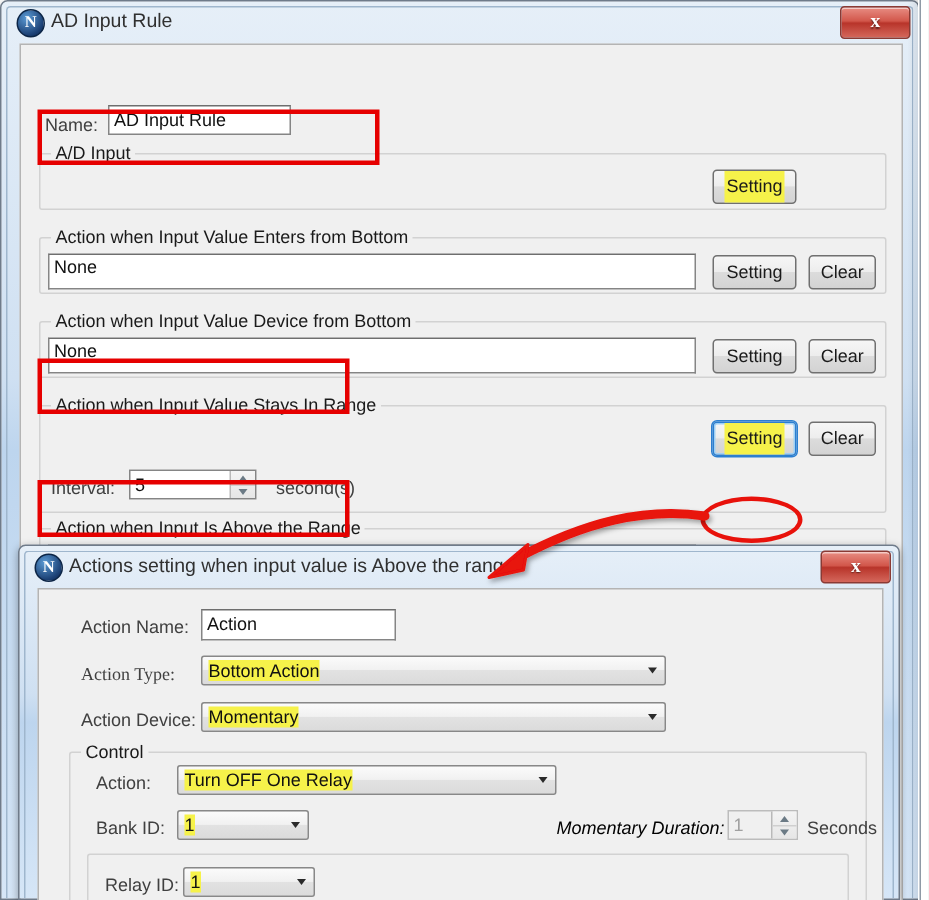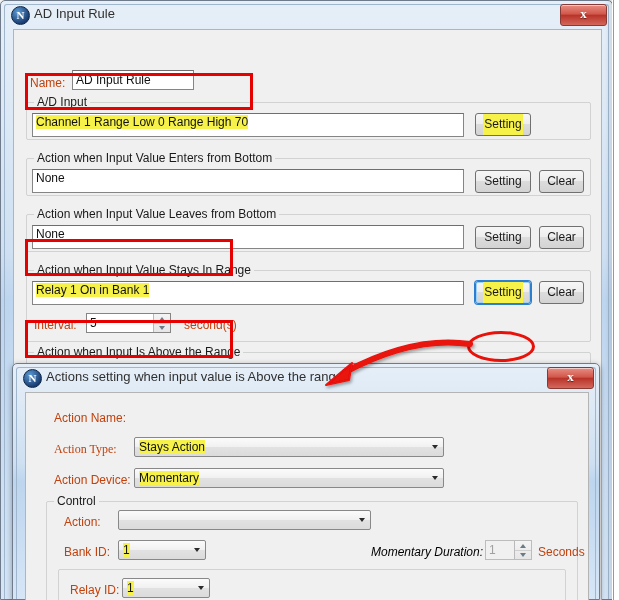--- a/index.html
+++ b/index.html
@@ -67,21 +67,21 @@
     position: absolute;
     background: #f0f0f0;
     border: 1px solid #b4b4b4;
     box-sizing: border-box;
   }
 
   
   .lbl {
     position: absolute;
     font-size: 12px;
-    color: #c2410c;
+    color: #404040;
     white-space: nowrap;
   }
   .lbl.dim { color: #000000; font-style: italic; }
 
   .tbox {
     position: absolute;
     box-sizing: border-box;
     background: #ffffff;
     border: 1px solid #858585;
     border-top-color: #6e6e6e;
@@ -216,41 +216,39 @@
     </div>
 
     <div class="client" style="left:12px; top:28px; width:589px; height:572px;">
 
       <div class="lbl" style="left:16px; top:46px;">Name:</div>
       <div class="tbox" style="left:58px; top:40px; width:122px; height:20px;">AD Input Rule</div>
 
       <div class="grp" style="left:12px; top:72px; width:565px; height:38px;">
         <div class="cap">A/D Input</div>
       </div>
-      <div class="tbox" style="left:18px; top:83px; width:432px; height:24px; line-height:15px;"><span class="hl">Channel 1  Range Low 0  Range High 70</span></div>
       <div class="btn" style="left:461px; top:83px; width:56px; height:23px;"><span class="cap-in hl">Setting</span></div>
 
       <div class="grp" style="left:12px; top:128px; width:565px; height:38px;">
         <div class="cap">Action when Input Value Enters from Bottom</div>
       </div>
       <div class="tbox" style="left:18px; top:139px; width:432px; height:24px; line-height:15px;">None</div>
       <div class="btn" style="left:461px; top:140px; width:56px; height:23px;"><span class="cap-in">Setting</span></div>
       <div class="btn" style="left:525px; top:140px; width:45px; height:23px;"><span class="cap-in">Clear</span></div>
 
       <div class="grp" style="left:12px; top:184px; width:565px; height:38px;">
-        <div class="cap">Action when Input Value Leaves from Bottom</div>
+        <div class="cap">Action when Input Value Device from Bottom</div>
       </div>
       <div class="tbox" style="left:18px; top:195px; width:432px; height:24px; line-height:15px;">None</div>
       <div class="btn" style="left:461px; top:196px; width:56px; height:23px;"><span class="cap-in">Setting</span></div>
       <div class="btn" style="left:525px; top:196px; width:45px; height:23px;"><span class="cap-in">Clear</span></div>
 
       <div class="grp" style="left:12px; top:240px; width:565px; height:72px;">
         <div class="cap">Action when Input Value Stays In Range</div>
       </div>
-      <div class="tbox" style="left:18px; top:251px; width:432px; height:24px; line-height:15px;"><span class="hl">Relay 1 On in Bank 1 </span></div>
       <div class="btn focus" style="left:461px; top:251px; width:56px; height:23px;"><span class="cap-in hl">Setting</span></div>
       <div class="btn" style="left:525px; top:251px; width:45px; height:23px;"><span class="cap-in">Clear</span></div>
 
       <div class="lbl" style="left:20px; top:288px;">Interval:</div>
       <div class="spin" style="left:72px; top:283px; width:85px; height:20px;">
         <div class="sval">5</div>
         <div class="sbtns">
           <div class="half up">
               <span class="tri up"></span>
             </div>
@@ -281,43 +279,45 @@
       <div class="title-icon">N</div>
       <div class="title-text">Actions setting when input value is Above the range</div>
       <div class="closebtn" style="left:534px; top:3px;">
         <div class="x">x</div>
       </div>
     </div>
 
     <div class="client" style="left:12px; top:28px; width:564px; height:209px;">
 
       <div class="lbl" style="left:28px; top:18px;">Action Name:</div>
+      <div class="tbox" style="left:108px; top:13px; width:130px; height:21px;">Action</div>
 
       <div class="lbl" style="left:28px; top:49px;font-family:Liberation Serif, serif;">Action Type:</div>
       <div class="combo" style="left:108px; top:44px; width:310px; height:20px;">
-        <div class="cval"><span class="hl">Stays Action</span></div>
+        <div class="cval"><span class="hl">Bottom Action</span></div>
         <div class="carrow">
             <span class="tri dn"></span>
           </div>
       </div>
 
       <div class="lbl" style="left:28px; top:80px;">Action Device:</div>
       <div class="combo" style="left:108px; top:75px; width:310px; height:20px;">
         <div class="cval"><span class="hl">Momentary</span></div>
         <div class="carrow">
             <span class="tri dn"></span>
           </div>
       </div>
 
       <div class="grp" style="left:20px; top:108px; width:532px; height:101px;">
         <div class="cap">Control</div>
       </div>
 
       <div class="lbl" style="left:38px; top:122px;text-align:right;">Action:</div>
       <div class="combo" style="left:92px; top:117px; width:253px; height:20px;">
+        <div class="cval"><span class="hl">Turn OFF One Relay</span></div>
         <div class="carrow">
             <span class="tri dn"></span>
           </div>
       </div>
 
       <div class="lbl" style="left:38px; top:152px;">Bank ID:</div>
       <div class="combo" style="left:92px; top:147px; width:88px; height:20px;">
         <div class="cval"><span class="hl">1</span></div>
         <div class="carrow">
             <span class="tri dn"></span>

